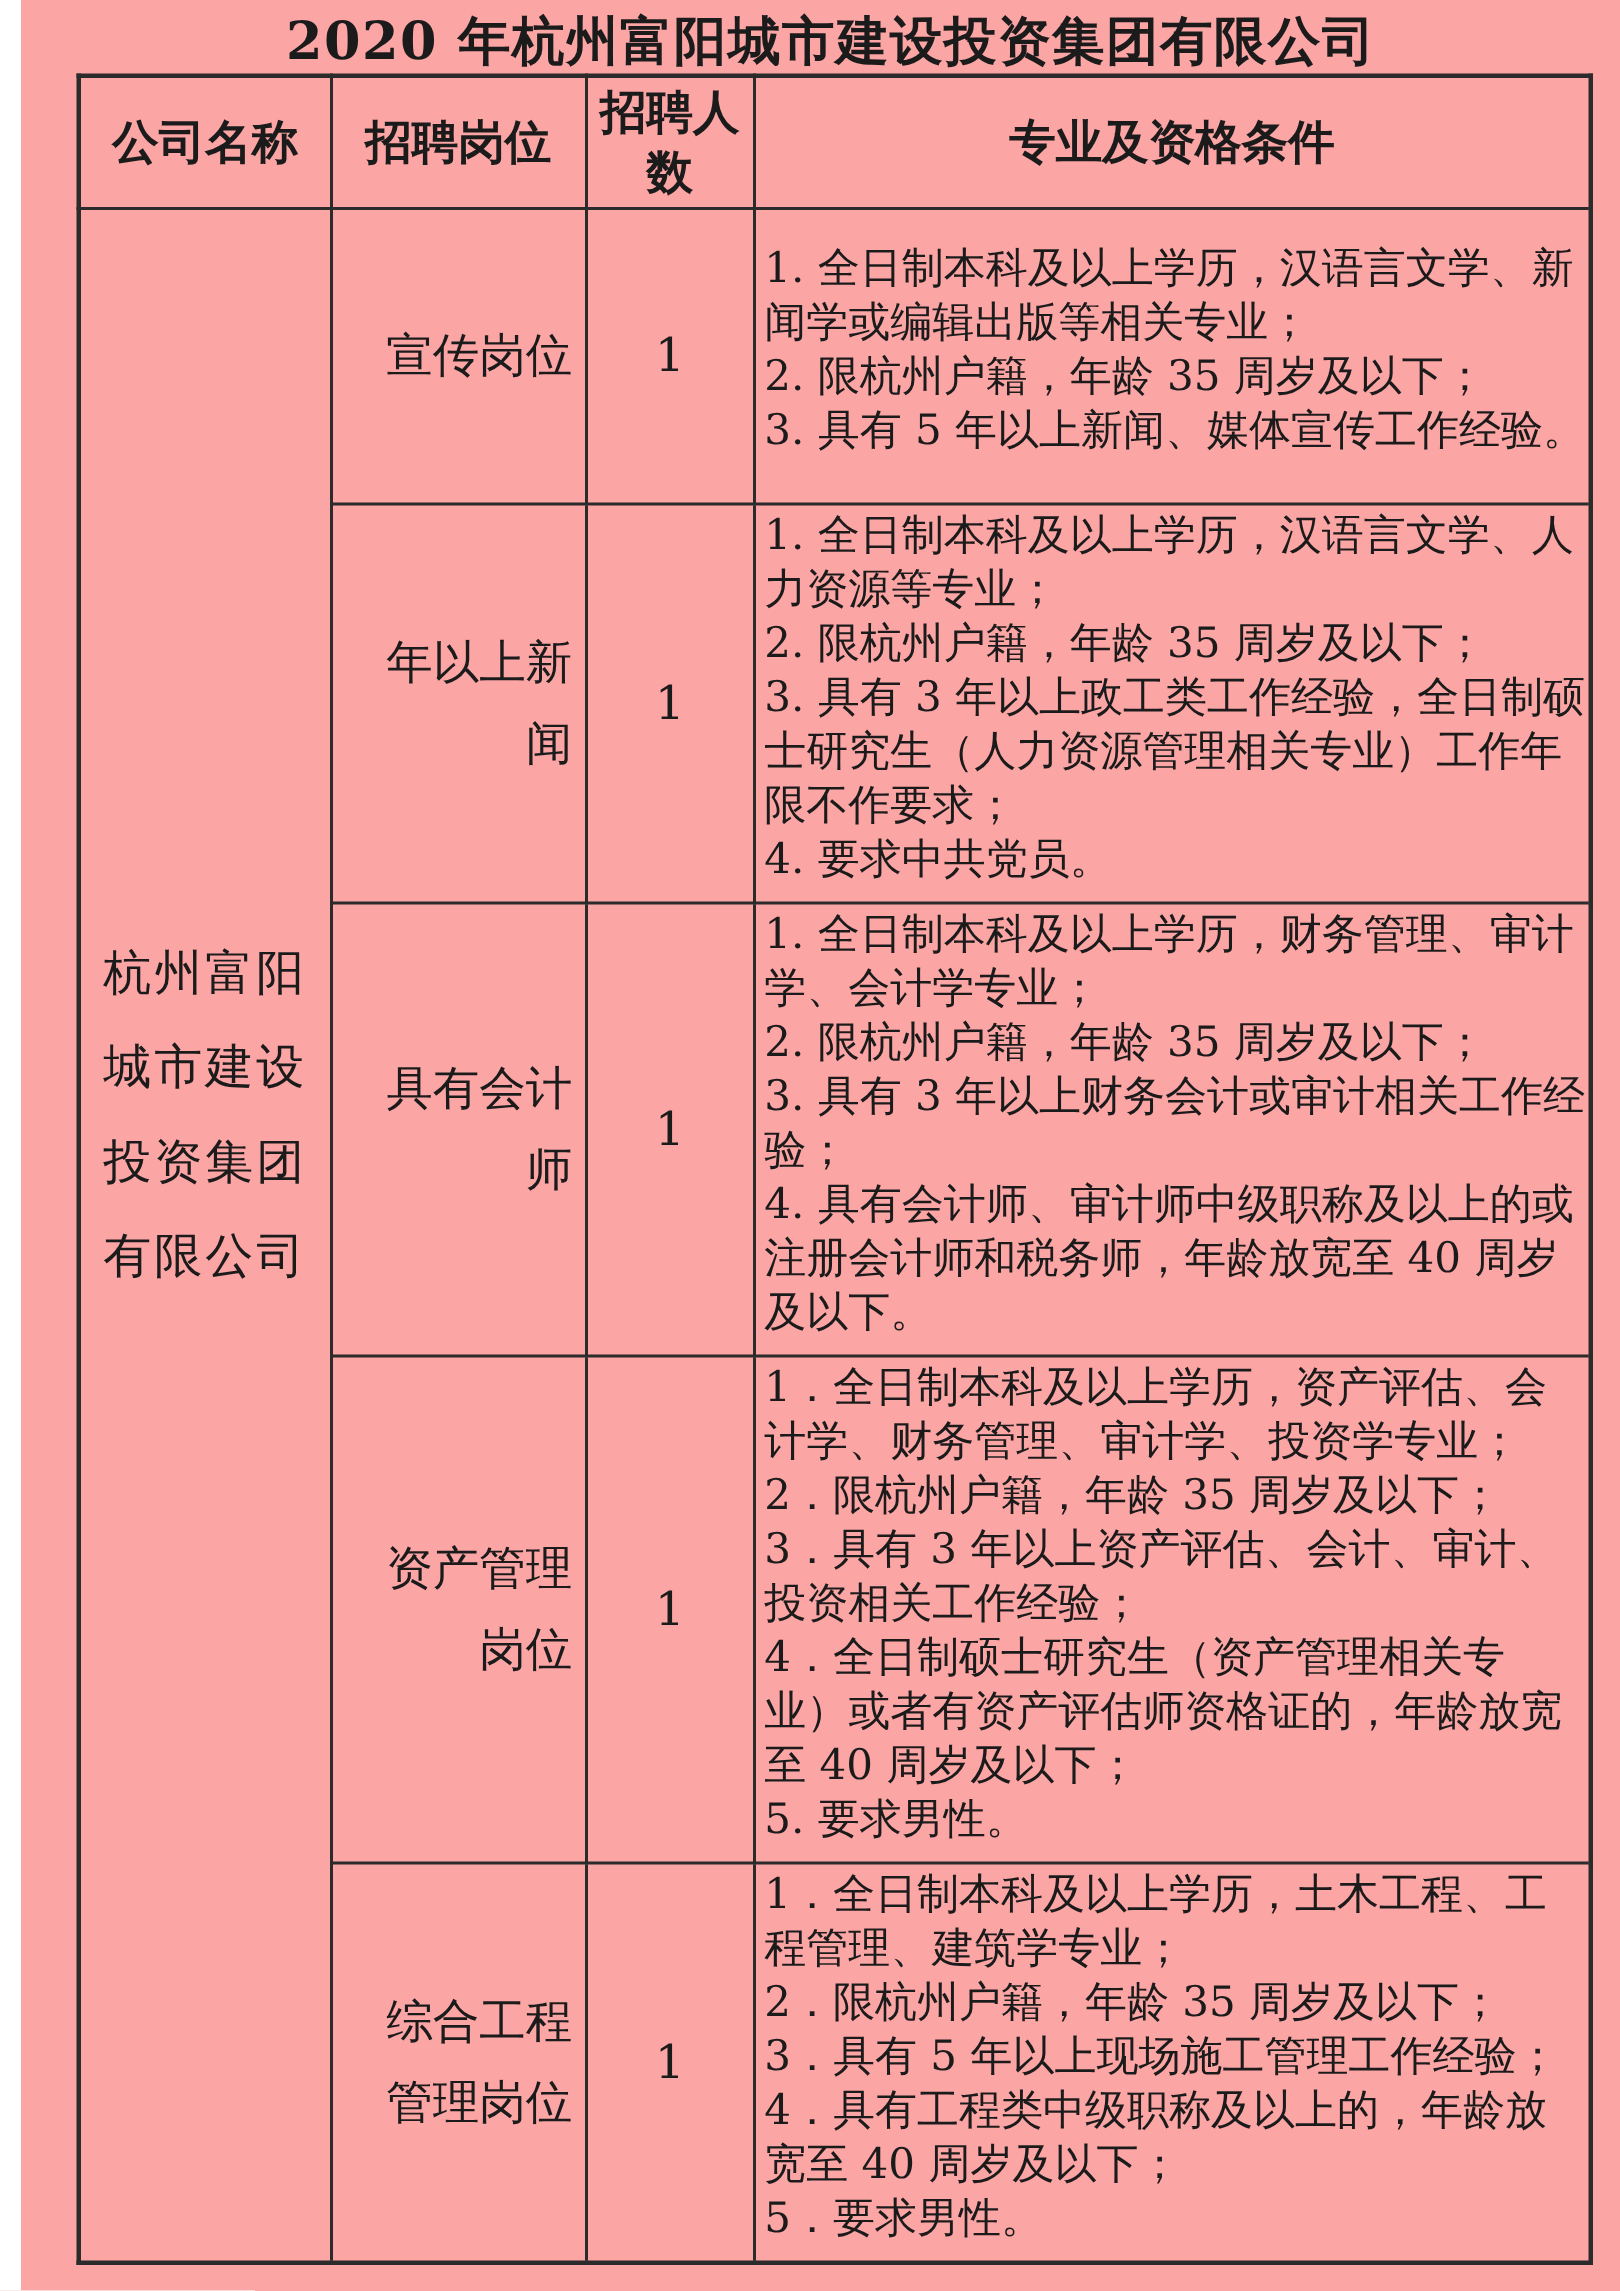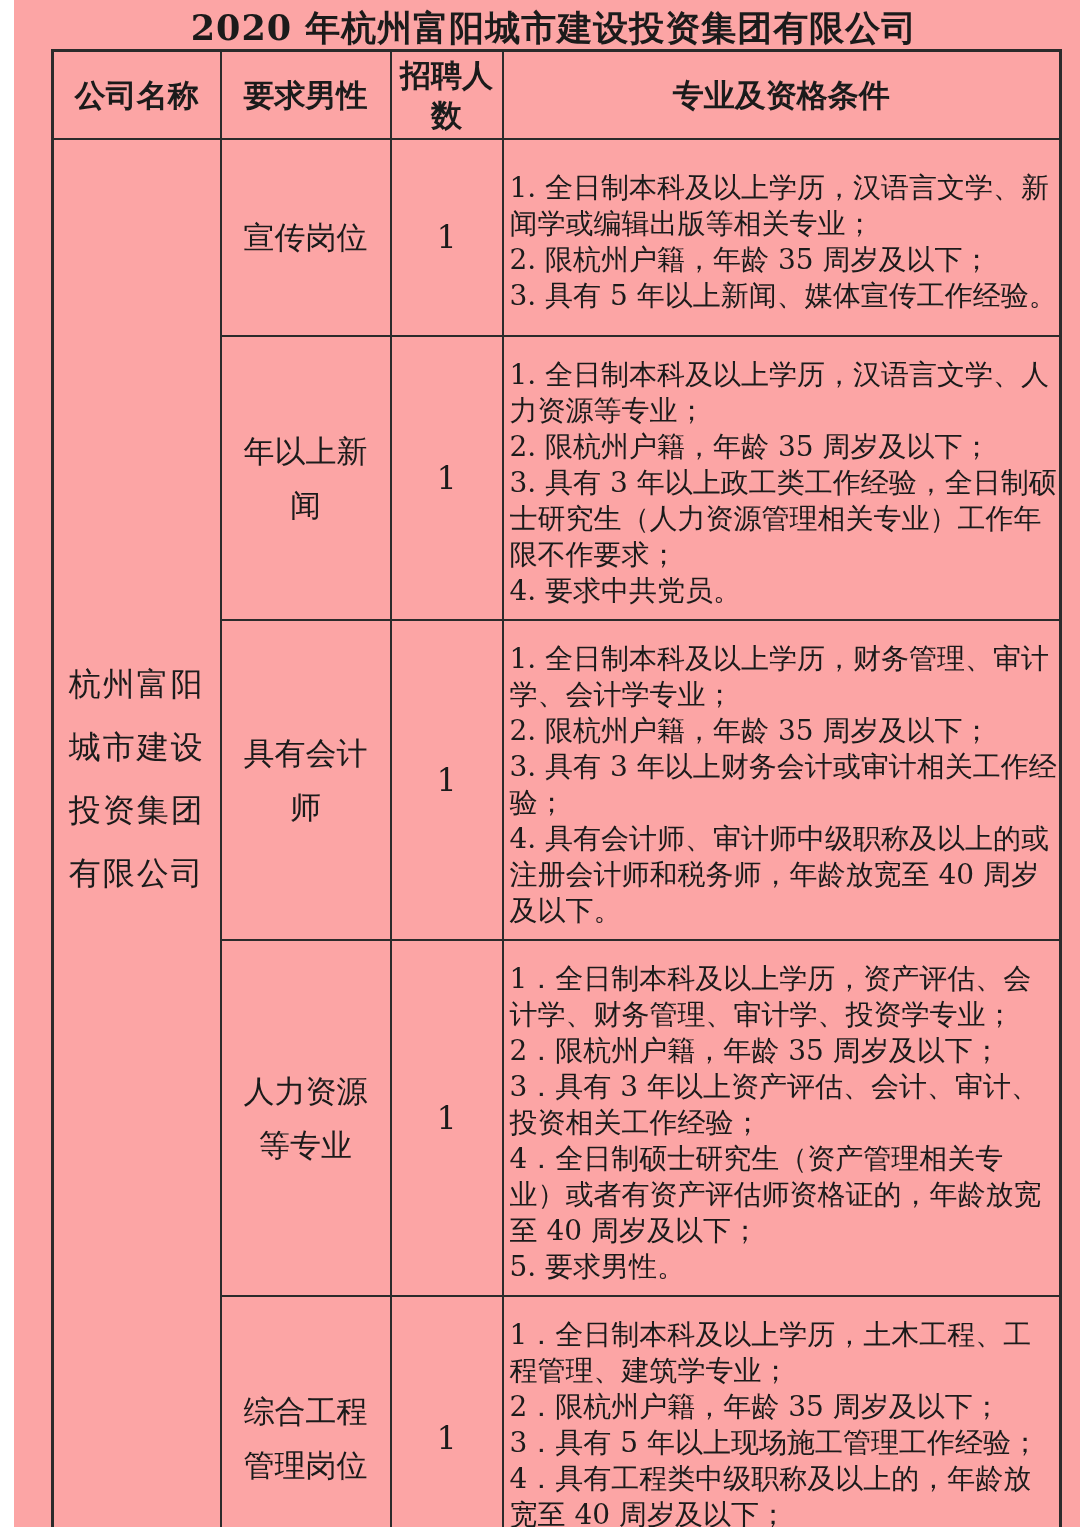--- a/index.html
+++ b/index.html
@@ -60,33 +60,33 @@
   th.hdr-count { padding: 0 4px; }
   td.company-cell {
     font-size: 32px;
     text-align: center;
     line-height: 63px;
     letter-spacing: 2px;
     padding: 0 8px 160px 8px;
   }
   td.position-cell {
     font-size: 31px;
-    text-align: center;
+    text-align: right;
     line-height: 54px;
     padding: 0 8px;
   }
   td.count-cell {
     font-size: 31px;
     text-align: center;
   }
   td.req-cell {
     font-size: 28px;
     line-height: 36px;
     text-align: left;
-    padding: 20px 0 10px 6px;
+    padding: 2px 0 10px 6px;
     white-space: pre-line;
   }
 </style>
 </head>
 <body>
 
 <div class="page">
 
   <div class="title-block">
     <div>2020 年杭州富阳城市建设投资集团有限公司</div>
@@ -95,21 +95,21 @@
   <table class="plan">
     <colgroup>
       <col class="c-company">
       <col class="c-position">
       <col class="c-count">
       <col class="c-req">
     </colgroup>
     <thead>
       <tr class="h-head">
         <th class="hdr">公司名称</th>
-        <th class="hdr">要求男性</th>
+        <th class="hdr">招聘岗位</th>
         <th class="hdr hdr-count">招聘人数</th>
         <th class="hdr">专业及资格条件</th>
       </tr>
     </thead>
     <tbody>
       <tr class="h-r1">
         <td class="company-cell" rowspan="5">杭州富阳城市建设投资集团有限公司</td>
         <td class="position-cell">宣传岗位</td>
         <td class="count-cell">1</td>
         <td class="req-cell">1. 全日制本科及以上学历，汉语言文学、新闻学或编辑出版等相关专业；
@@ -126,21 +126,21 @@
       </tr>
       <tr class="h-r3">
         <td class="position-cell">具有会计师</td>
         <td class="count-cell">1</td>
         <td class="req-cell">1. 全日制本科及以上学历，财务管理、审计学、会计学专业；
 2. 限杭州户籍，年龄 35 周岁及以下；
 3. 具有 3 年以上财务会计或审计相关工作经验；
 4. 具有会计师、审计师中级职称及以上的或注册会计师和税务师，年龄放宽至 40 周岁及以下。</td>
       </tr>
       <tr class="h-r4">
-        <td class="position-cell">人力资源等专业</td>
+        <td class="position-cell">资产管理岗位</td>
         <td class="count-cell">1</td>
         <td class="req-cell">1．全日制本科及以上学历，资产评估、会计学、财务管理、审计学、投资学专业；
 2．限杭州户籍，年龄 35 周岁及以下；
 3．具有 3 年以上资产评估、会计、审计、投资相关工作经验；
 4．全日制硕士研究生（资产管理相关专业）或者有资产评估师资格证的，年龄放宽至 40 周岁及以下；
 5. 要求男性。</td>
       </tr>
       <tr class="h-r5">
         <td class="position-cell">综合工程管理岗位</td>
         <td class="count-cell">1</td>

